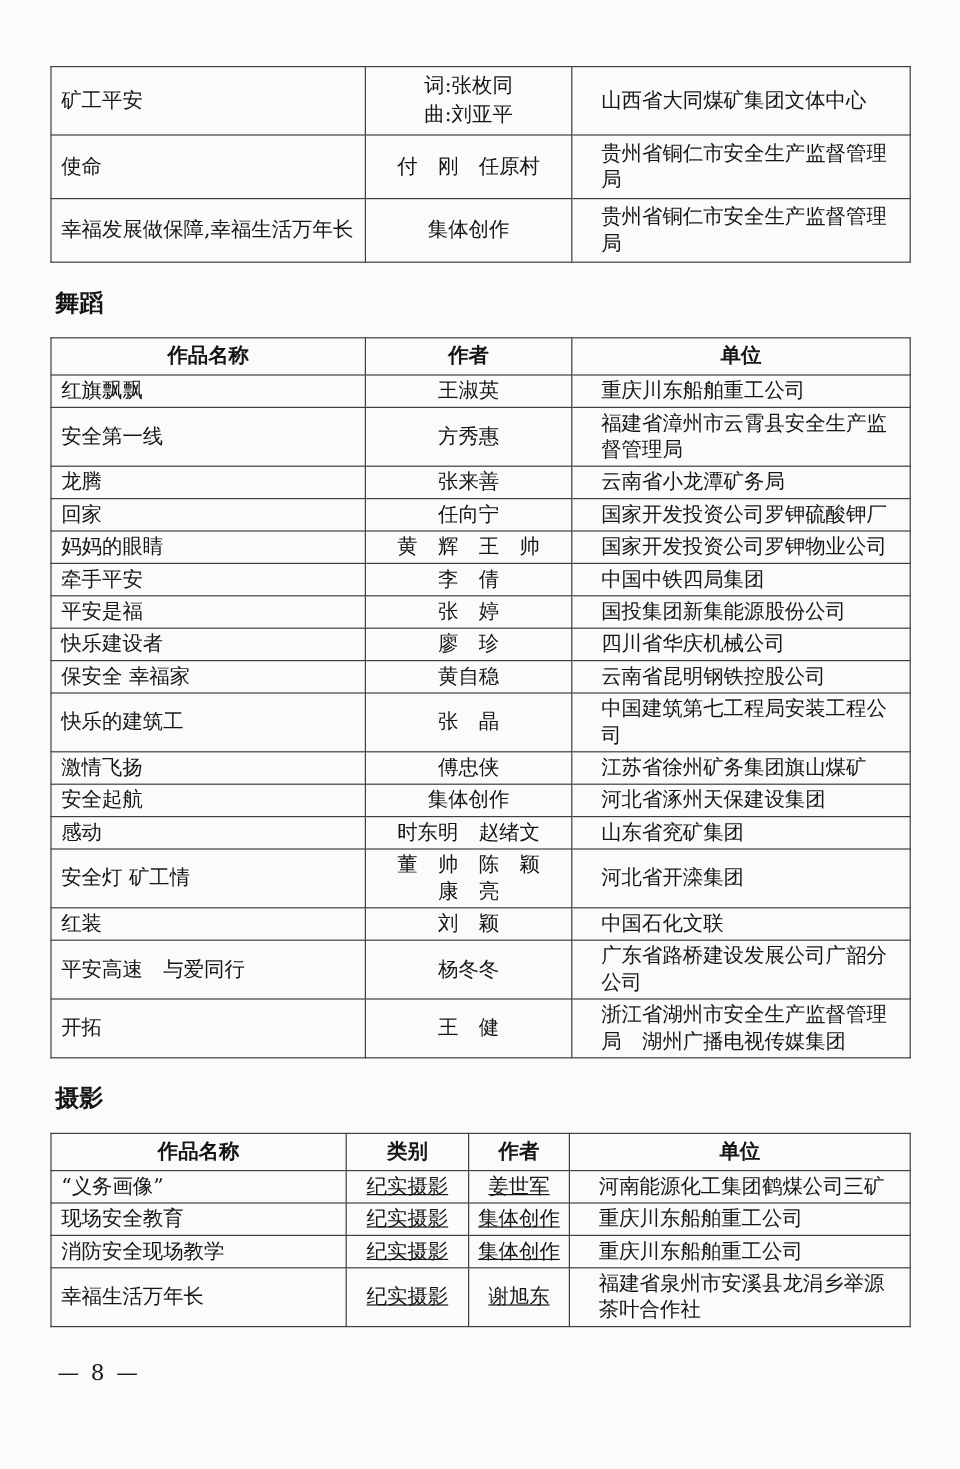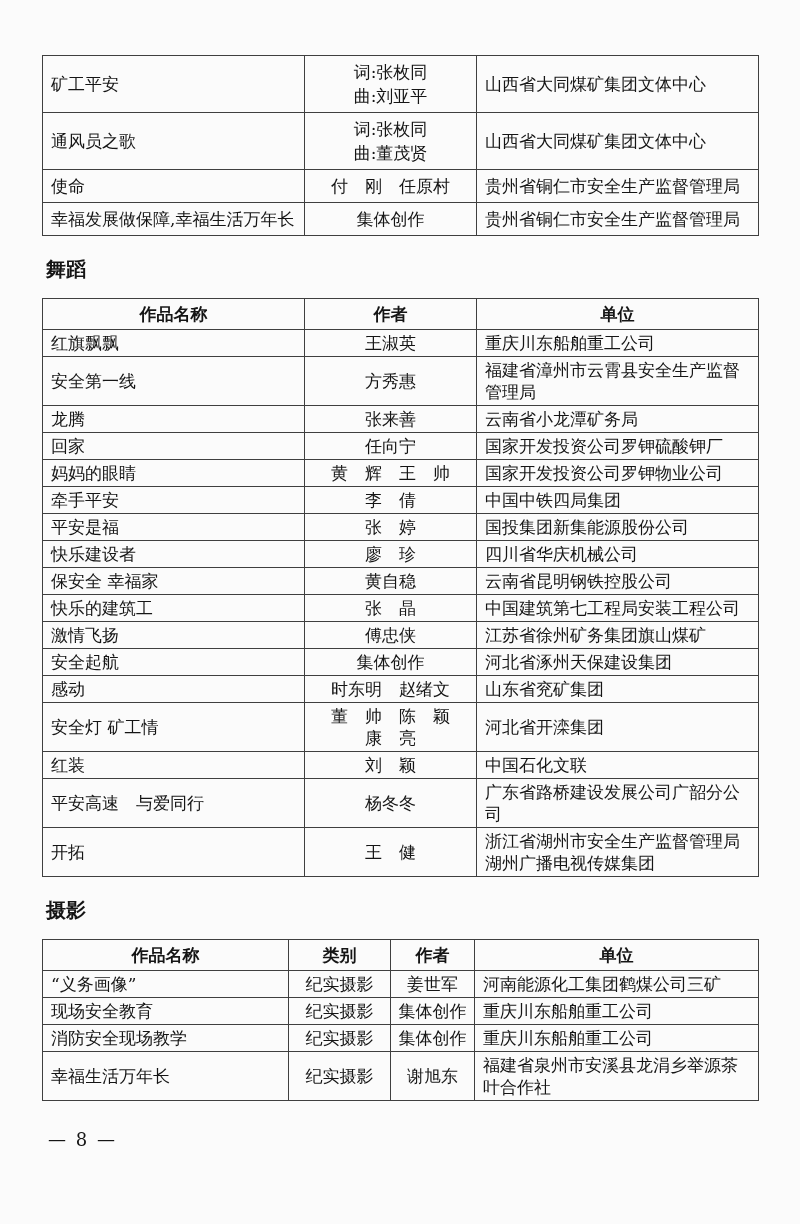--- a/index.html
+++ b/index.html
@@ -13,22 +13,22 @@
   table{border-collapse:collapse;table-layout:fixed;width:716px;}
   td,th{
     border:1px solid #3f3f3f;
     font-size:17px;line-height:22px;
     padding:2px 6px;vertical-align:middle;
     word-break:break-all;
   }
   th{font-weight:700;text-align:center;padding:4px 6px;}
   td.t{text-align:left;padding-left:8px;}
   td.a{text-align:center;}
-  td.c{text-align:center;}
-  td.u{text-align:left;padding-left:8px;}
+  td.c{text-align:center;text-decoration:underline;}
+  td.u{text-align:left;padding-left:24px;}
   table.songs td{padding-top:4px;padding-bottom:4px;}
   table.songs td.a div{line-height:24px;}
   .heading{
     font-size:20px;font-weight:700;
     margin:20px 0 15px 4px;
   }
   .pageno{margin:28px 0 0 6px;font-size:18px;letter-spacing:2px;}
 </style>
 </head>
 <body>
@@ -44,28 +44,20 @@
     <tbody>
       <tr>
         <td class="t">矿工平安</td>
         <td class="a">
           <div>词:张枚同</div>
           <div>曲:刘亚平</div>
         </td>
         <td class="u">山西省大同煤矿集团文体中心</td>
       </tr>
       <tr>
-        <td class="t">通风员之歌</td>
-        <td class="a">
-          <div>词:张枚同</div>
-          <div>曲:董茂贤</div>
-        </td>
-        <td class="u">山西省大同煤矿集团文体中心</td>
-      </tr>
-      <tr>
         <td class="t">使命</td>
         <td class="a">
           <div>付　刚　任原村</div>
         </td>
         <td class="u">贵州省铜仁市安全生产监督管理局</td>
       </tr>
       <tr>
         <td class="t">幸福发展做保障,幸福生活万年长</td>
         <td class="a">
           <div>集体创作</div>

